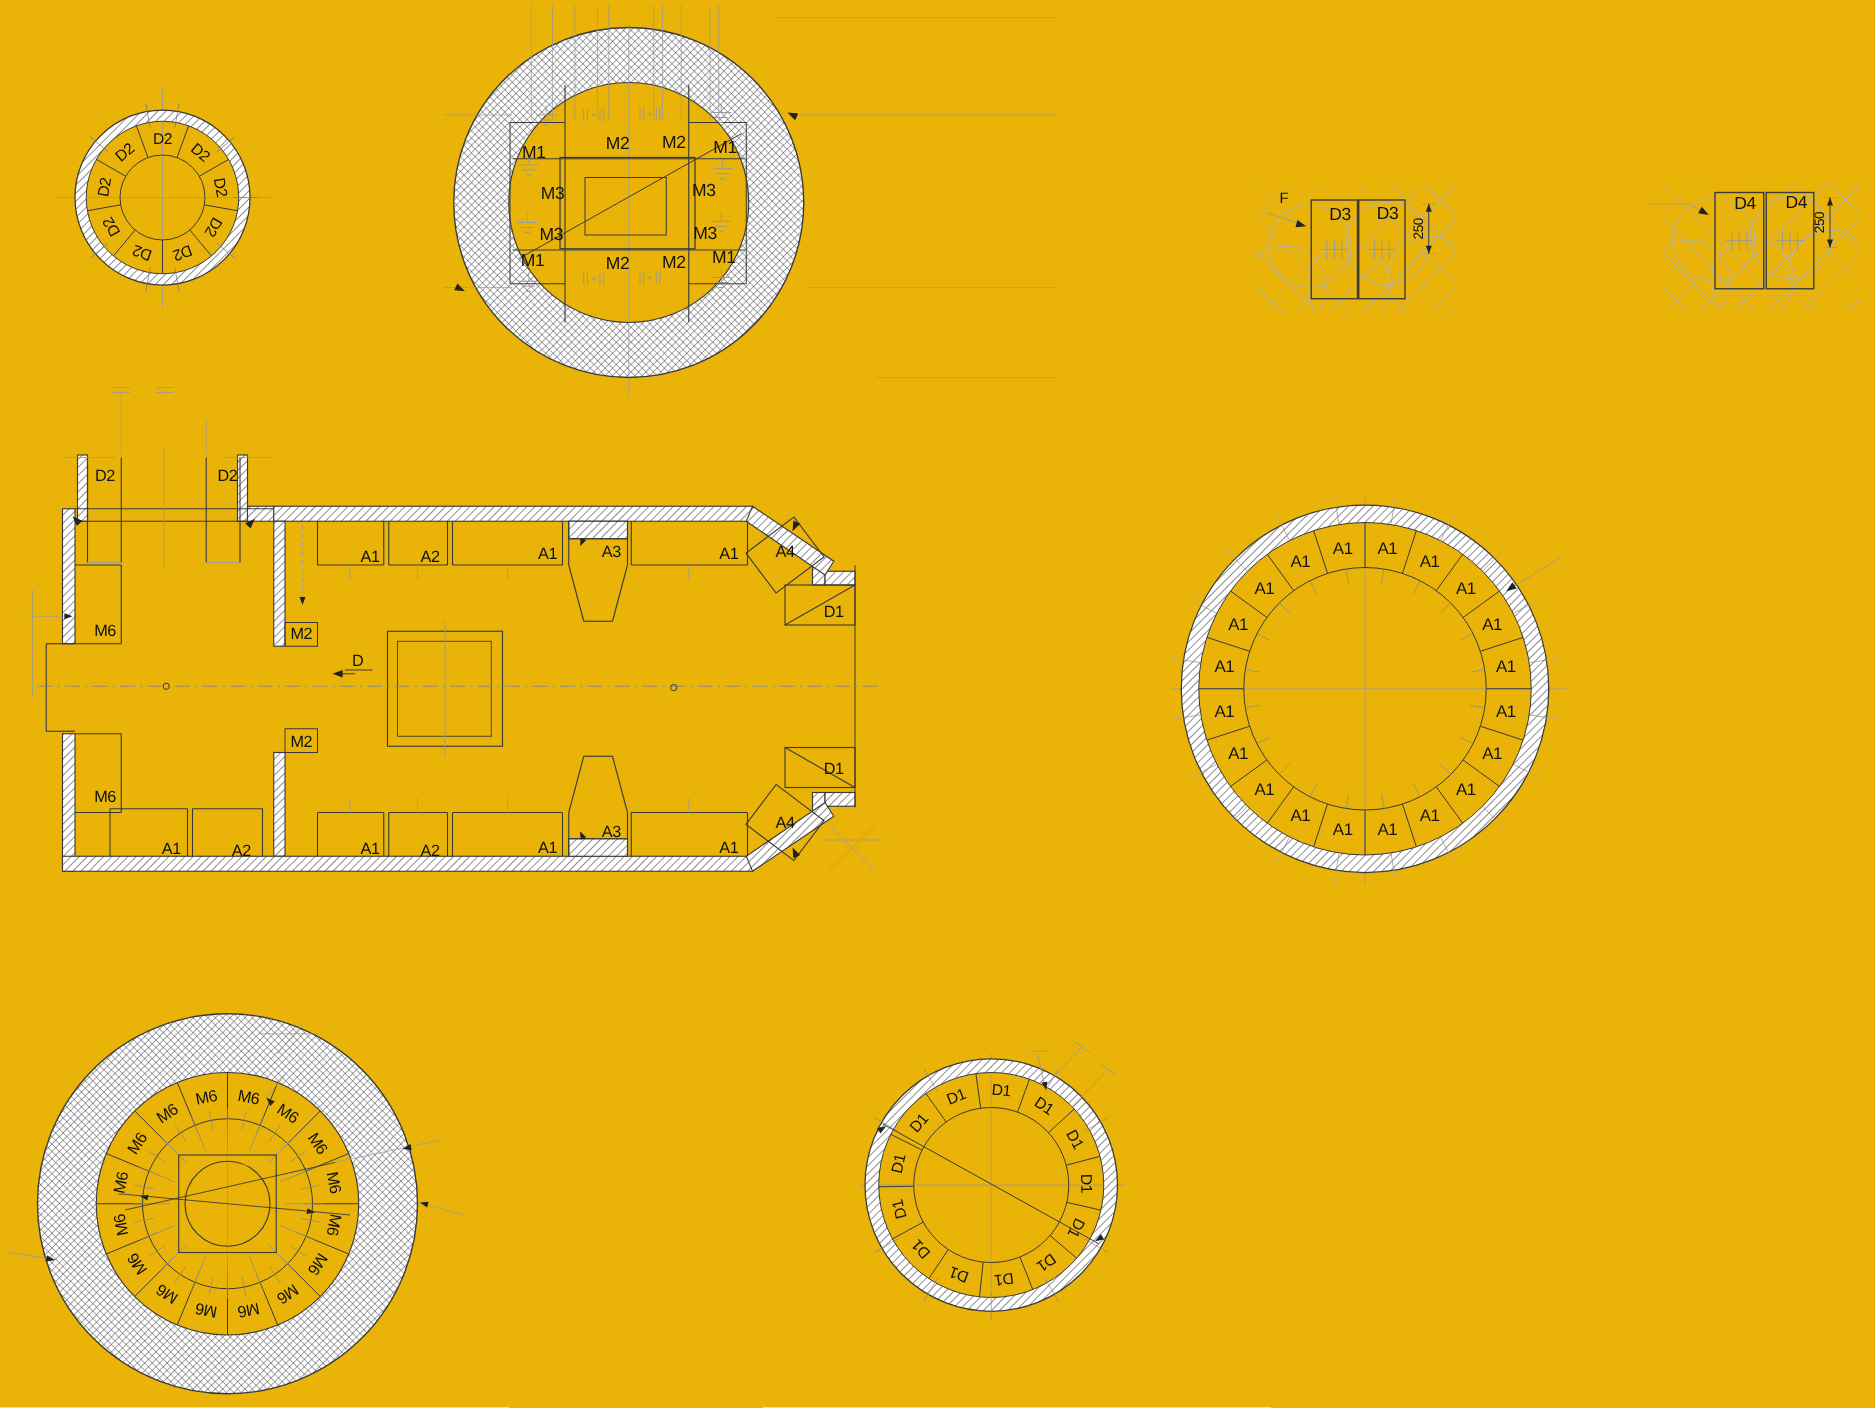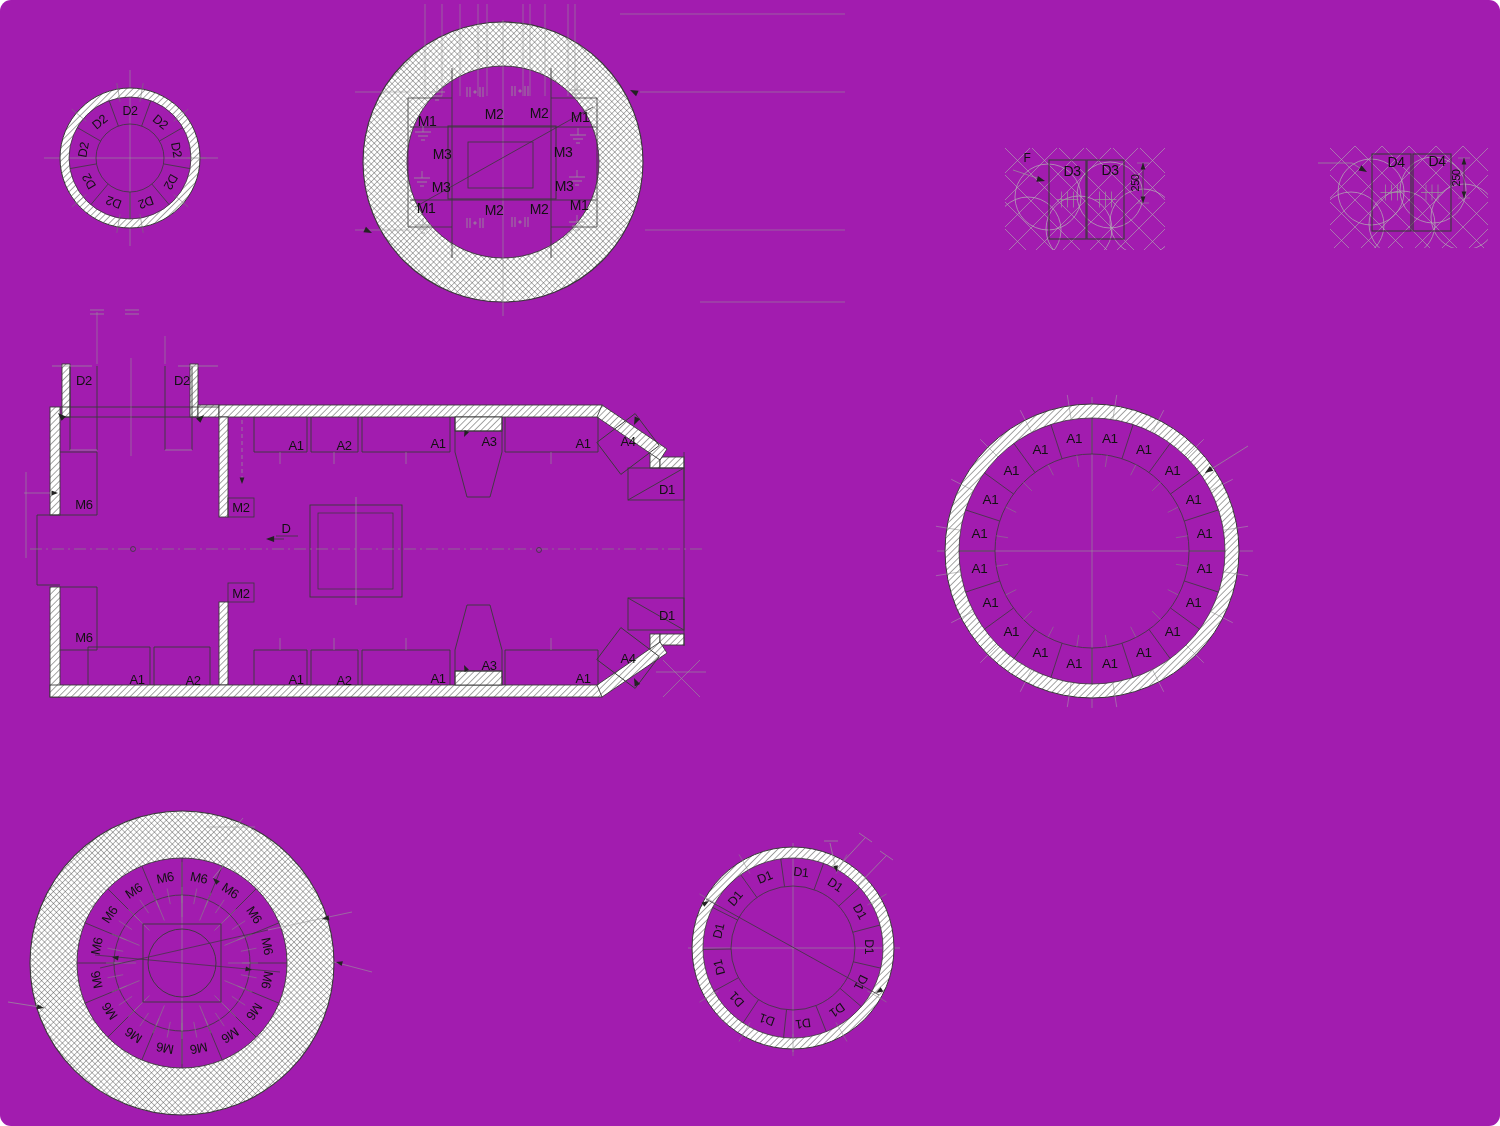--- a/index.html
+++ b/index.html
@@ -1,16 +1,16 @@
 <!DOCTYPE html>
 <html><head>
 <meta charset="utf-8">
 <style>
   html,body{margin:0;padding:0;background:#fff;}
-  .sheet{position:relative;width:1500px;height:1126px;background:#a21caf;overflow:hidden;border-radius:11px;}
+  .sheet{position:relative;width:1500px;height:1126px;background:#eab308;overflow:hidden;}
   svg{position:absolute;left:0;top:0;}
   svg text{font-family:"Liberation Sans","DejaVu Sans",sans-serif;letter-spacing:-0.4px;fill:#111;}
 </style>
 </head>
 <body>
 
 <div class="sheet">
   <svg id="cad" width="1500" height="1126" viewBox="0 0 1500 1126">
     <defs>
       <pattern id="h1" patternUnits="userSpaceOnUse" width="4.6" height="4.6" patternTransform="rotate(45)">

